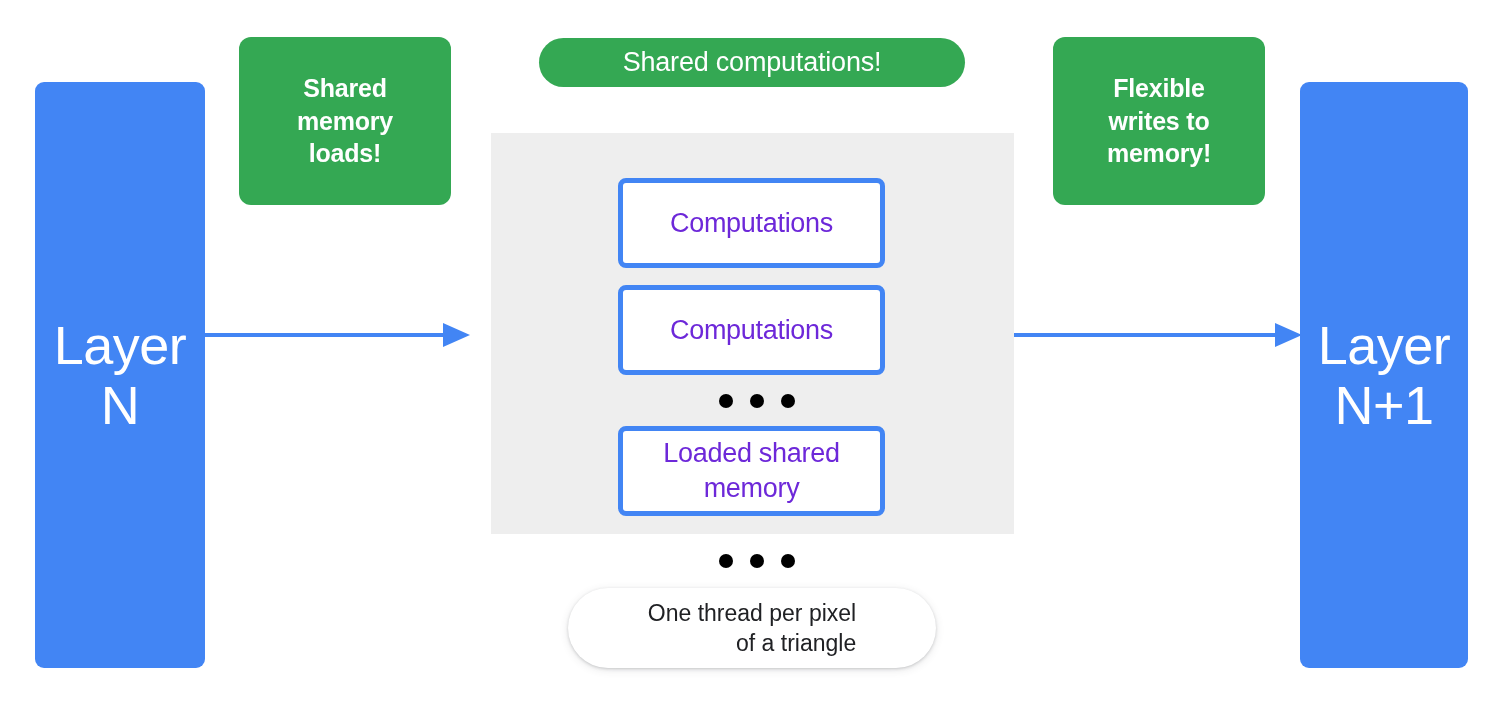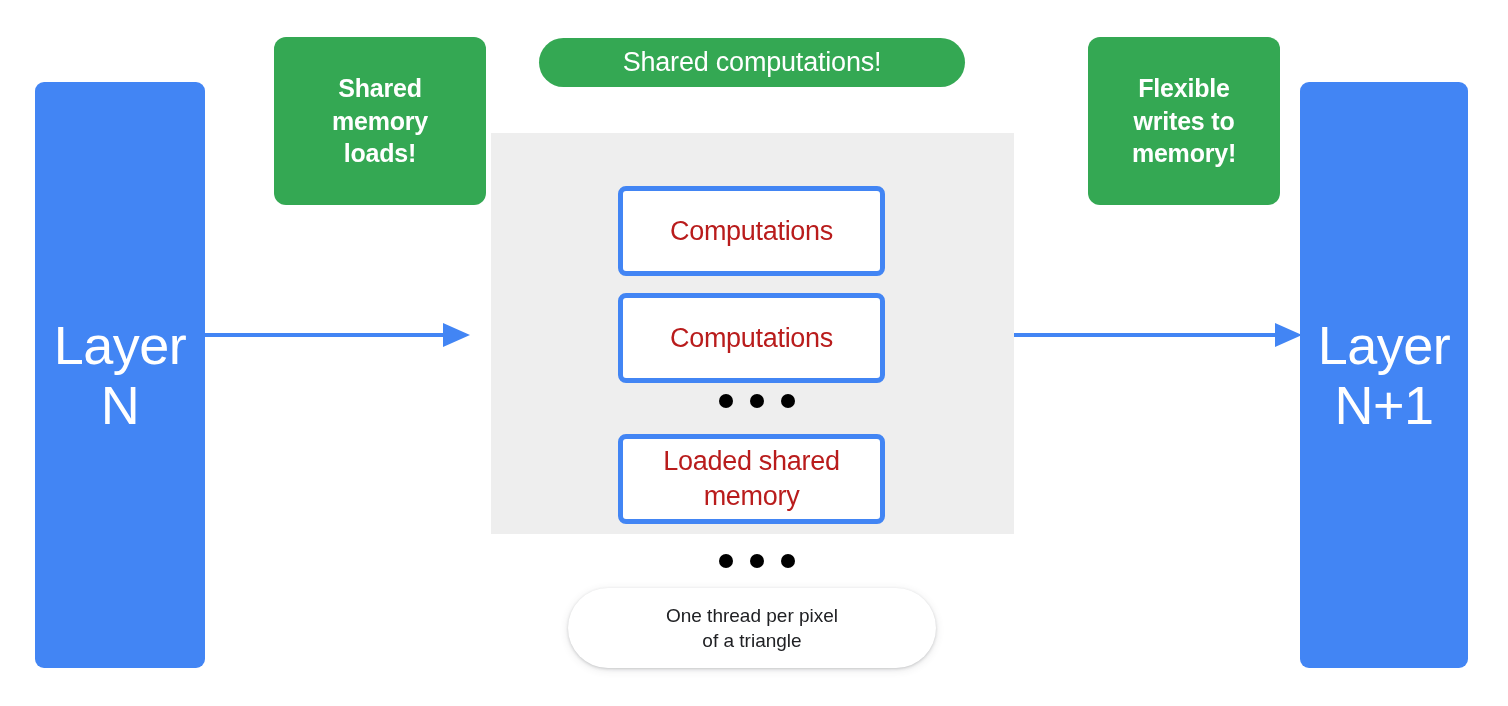--- a/index.html
+++ b/index.html
@@ -47,24 +47,23 @@
     justify-content: center;
     color: #ffffff;
     text-align: center;
     font-size: 25px;
     font-weight: bold;
     line-height: 1.30;
     letter-spacing: -0.2px;
     white-space: pre-line;
     padding: 0 14px;
     box-sizing: border-box;
-    margin-left: 35px;
   }
   #green-left  { left: 239px;  top: 37px; width: 212px; height: 168px; }
-  #green-right { left: 1053px; top: 37px; width: 192px; height: 168px; }
+  #green-right { left: 1053px; top: 37px; width: 212px; height: 168px; }
 
   
   .pill {
     position: absolute;
     display: flex;
     align-items: center;
     justify-content: center;
     text-align: center;
     border-radius: 999px;
     box-sizing: border-box;
@@ -82,25 +81,26 @@
     background: #4285f4;
     color: #ffffff;
     font-size: 27px;
     font-weight: bold;
     letter-spacing: -0.2px;
   }
   #pill-one-thread {
     left: 568px; top: 588px; width: 368px; height: 80px;
     background: #ffffff;
     color: #202124;
-    font-size: 19px;
+    font-size: 23px;
     font-weight: 400;
     line-height: 1.32;
     white-space: pre-line;
     box-shadow: 0 1px 3px rgba(60,64,67,0.22), 0 2px 8px rgba(60,64,67,0.13);
+    text-align: right;
   }
 
   
   #block-region {
     position: absolute;
     left: 491px;
     top: 133px;
     width: 523px;
     height: 401px;
     background: #eeeeee;
@@ -112,27 +112,26 @@
     left: 618px;
     width: 267px;
     background: #ffffff;
     border: 5px solid #4285f4;
     border-radius: 8px;
     box-sizing: border-box;
     display: flex;
     align-items: center;
     justify-content: center;
     text-align: center;
-    color: #b91c1c;
+    color: #6d28d9;
     font-size: 27px;
     font-weight: 400;
     line-height: 1.28;
     letter-spacing: -0.3px;
     white-space: pre-line;
-    margin-top: 8px;
   }
   #thread-box-1 { top: 178px; height: 90px; }
   #thread-box-2 { top: 285px; height: 90px; }
   #thread-box-3 { top: 426px; height: 90px; }
 
   
   .dots-row {
     position: absolute;
     display: flex;
     gap: 17px;

